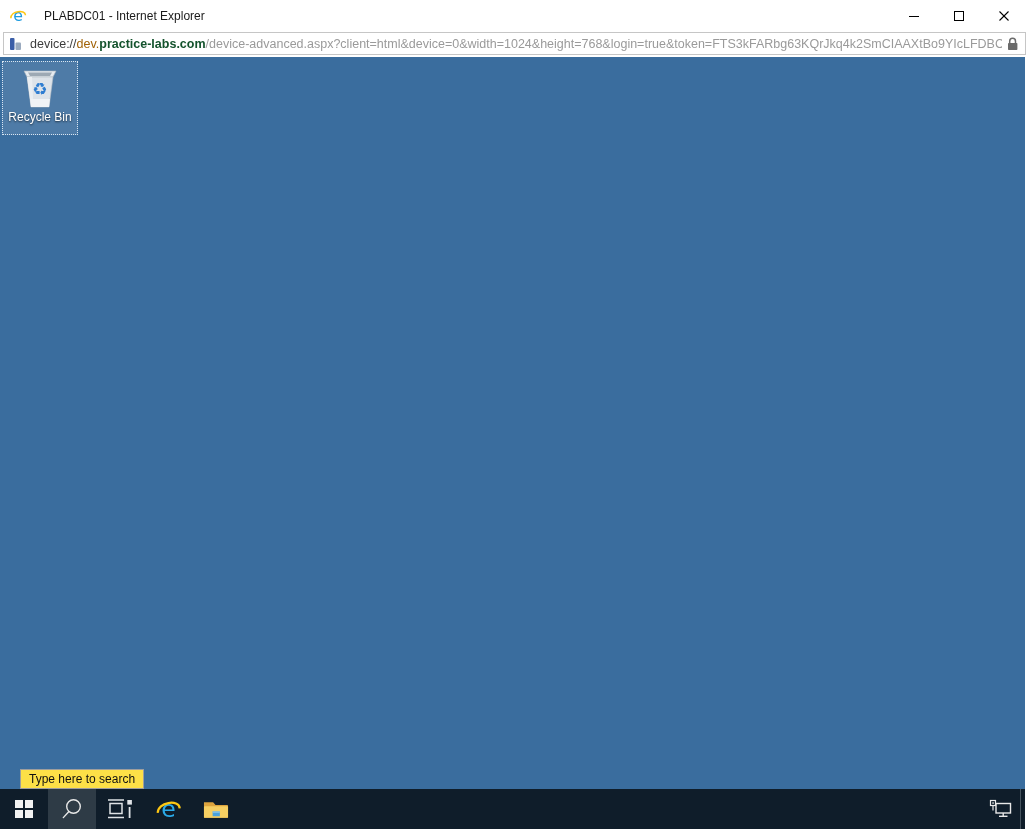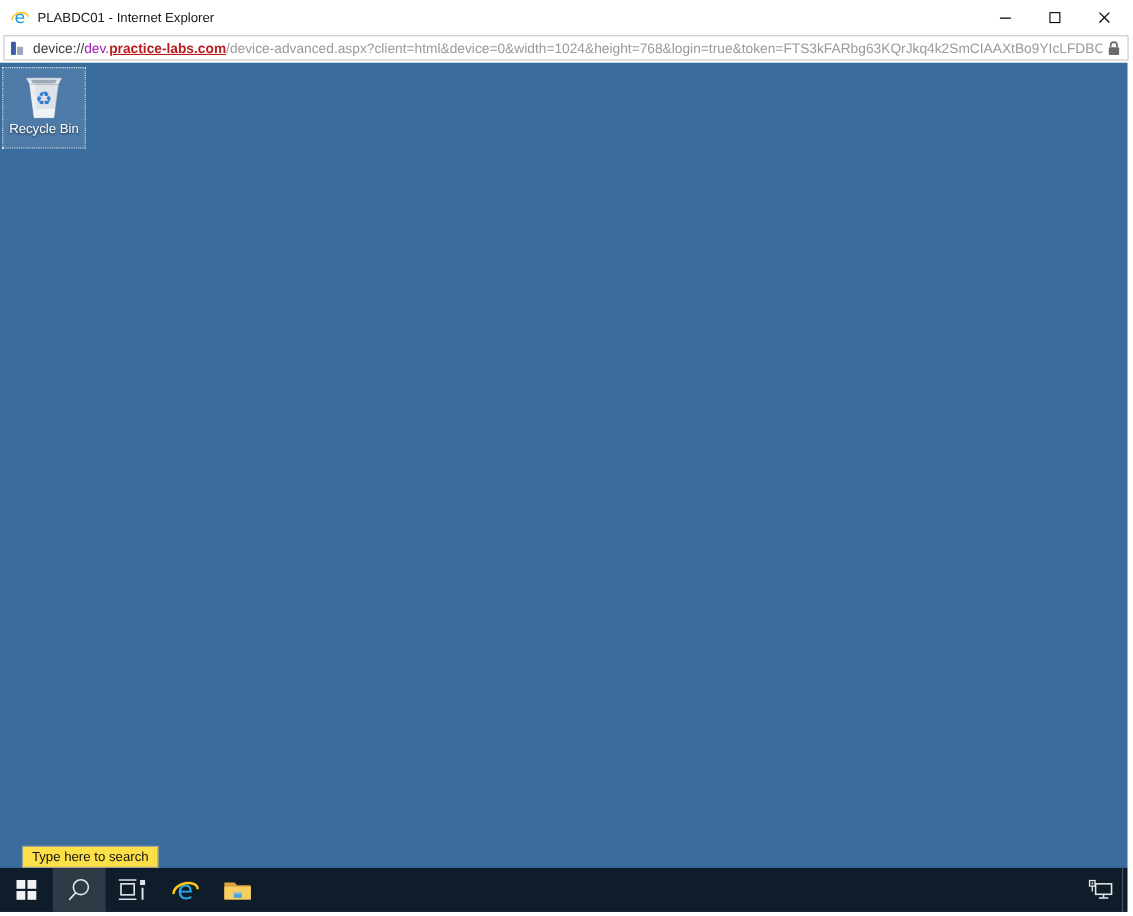--- a/index.html
+++ b/index.html
@@ -10,43 +10,43 @@
     overflow: hidden;
   }
   .screen { position: relative; width: 1030px; height: 833px; background: #ffffff; }
 
   
   .titlebar {
     position: absolute; left: 0; top: 0; width: 1030px; height: 31px;
     background: #ffffff; display: flex; align-items: center;
   }
   .titlebar .ie-mini { margin-left: 9px; width: 18px; height: 18px; flex: 0 0 auto; }
-  .titlebar .title-text { margin-left: 7px; font-size: 12px; color: #1a1a1a; white-space: nowrap; }
+  .titlebar .title-text { margin-left: 17px; font-size: 12px; color: #1a1a1a; white-space: nowrap; }
   .win-controls { margin-left: auto; display: flex; height: 31px; }
   .win-btn { width: 45px; height: 31px; display: flex; align-items: center; justify-content: center; }
   .win-btn:last-child { margin-right: 4px; }
 
   
   .chromerow {
     position: absolute; left: 0; top: 31px; width: 1030px; height: 26px;
     background: #ffffff;
   }
   .address-field {
     position: absolute; left: 3px; top: 1px; width: 1023px; height: 23px;
     border: 1px solid #c6c6c6; box-sizing: border-box;
     display: flex; align-items: center; background: #ffffff;
   }
   .favicon { margin-left: 5px; width: 14px; height: 14px; flex: 0 0 auto; }
   .url-text {
     margin-left: 7px; flex: 1 1 auto; font-size: 12.5px; white-space: nowrap;
     overflow: hidden; color: #9a9a9a;
   }
   .url-scheme { color: #3c3c3c; }
-  .url-sub { color: #a21caf; }
-  .url-domain { color: #b91c1c; font-weight: 600; text-decoration: underline; }
+  .url-sub { color: #a16207; }
+  .url-domain { color: #14532d; font-weight: 600; }
   .url-path { color: #9a9a9a; }
   .lock { margin: 0 6px 0 4px; flex: 0 0 auto; }
 
   
   .desktop {
     position: absolute; left: 0; top: 57px; width: 1025px; height: 772px;
     background: #3a6d9e; overflow: hidden;
   }
 
   

